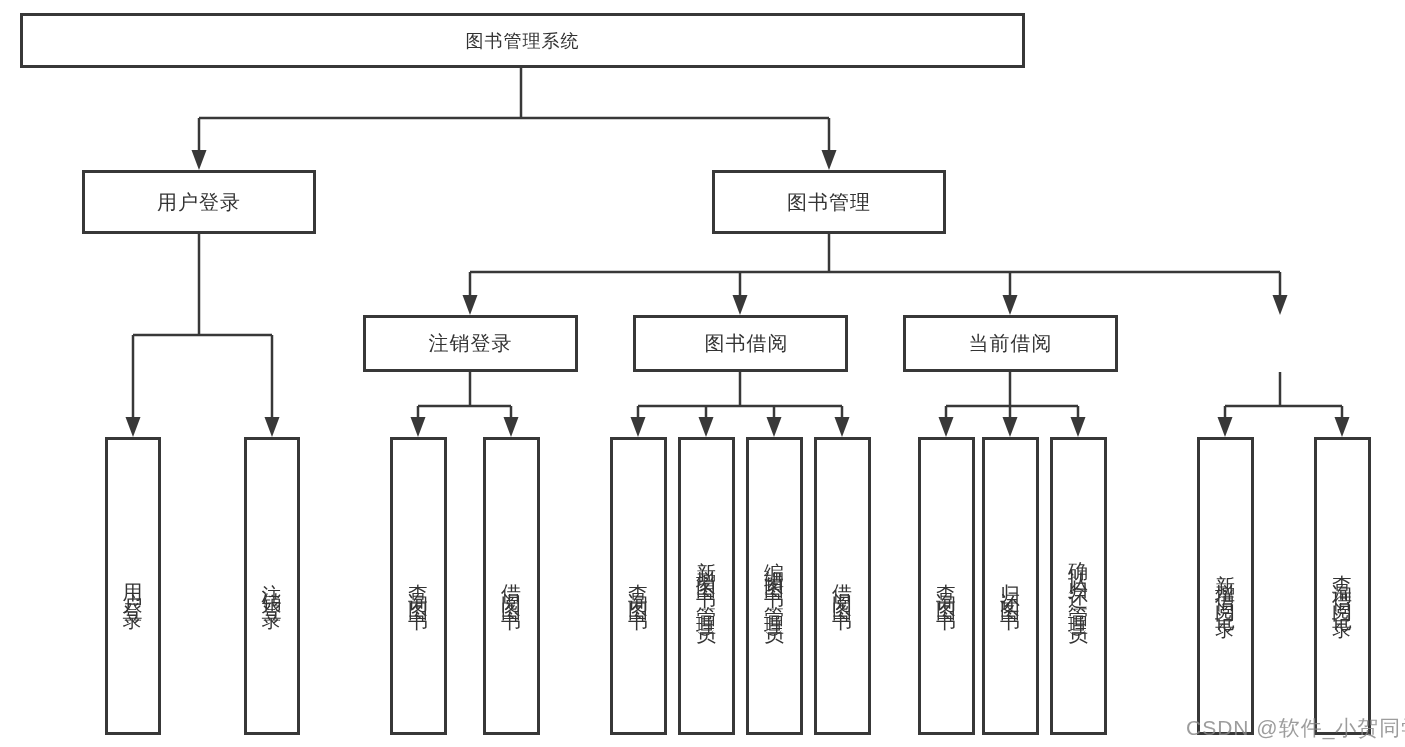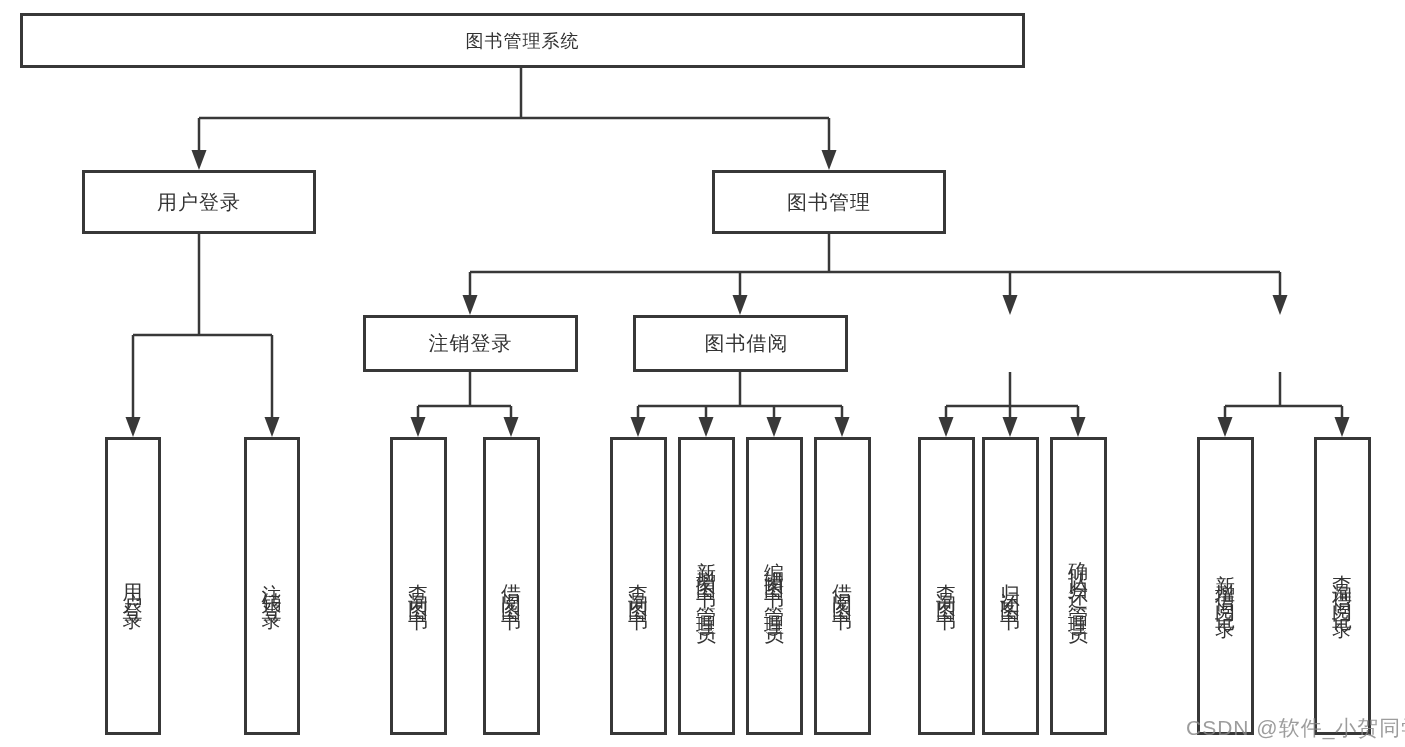--- a/index.html
+++ b/index.html
@@ -143,20 +143,23 @@
   <div class="node h-node" style="left:712px; top:170px; width:234px; height:64px;">
     <span>图书管理</span>
   </div>
 
   <div class="node h-node" style="left:363px; top:315px; width:215px; height:57px;">
     <span>注销登录</span>
   </div>
   <div class="node h-node" style="left:633px; top:315px; width:215px; height:57px;padding-left:12px;">
     <span>图书借阅</span>
   </div>
+  <div class="node h-node" style="left:903px; top:315px; width:215px; height:57px;">
+    <span>当前借阅</span>
+  </div>
 
   <div class="node v-node" style="left:105px; top:437px; width:56px; height:298px;">
     <span class="v-label">用户登录</span>
   </div>
   <div class="node v-node" style="left:244px; top:437px; width:56px; height:298px;">
     <span class="v-label">注销登录</span>
   </div>
   <div class="node v-node" style="left:390px; top:437px; width:57px; height:298px;">
     <span class="v-label">查询图书</span>
   </div>

